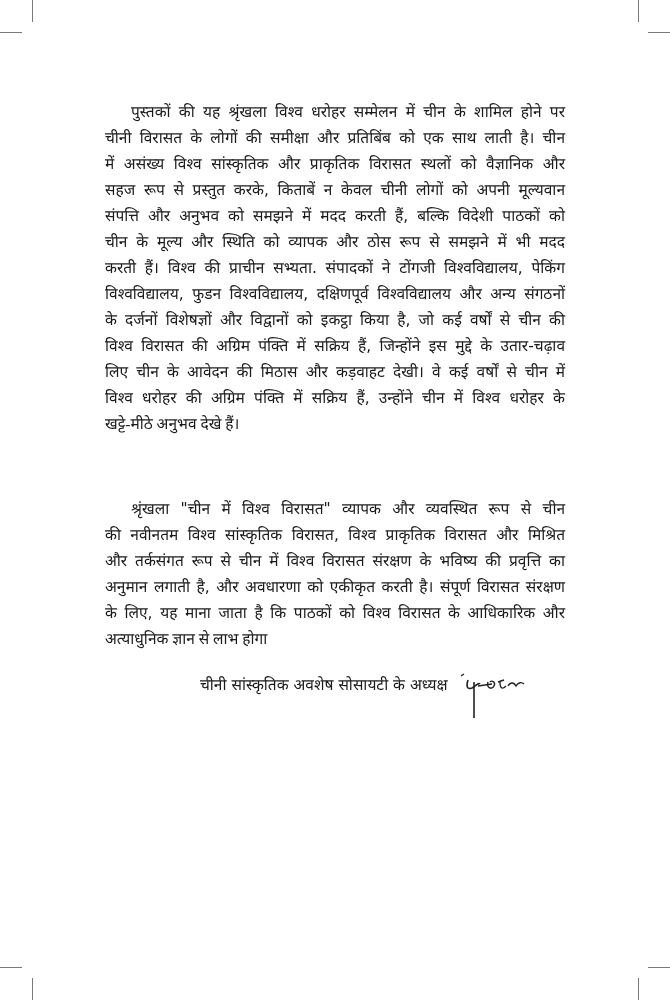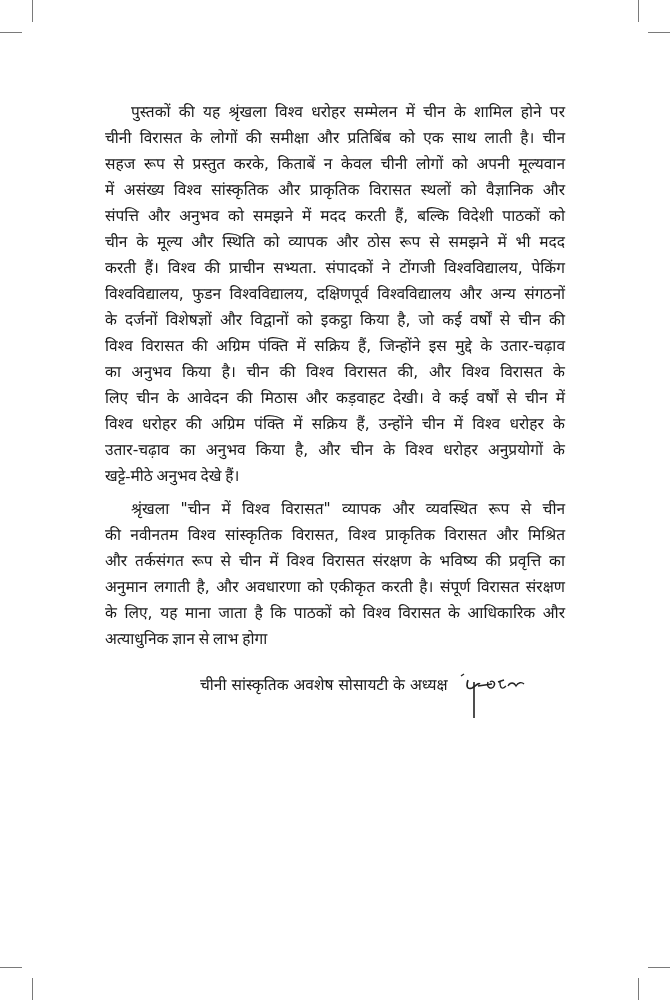--- a/index.html
+++ b/index.html
@@ -70,32 +70,30 @@
 <div class="crop h" style="left:648px; top:32px; width:22px;"></div>
 <div class="crop h" style="left:0; top:967px; width:22px;"></div>
 <div class="crop v" style="left:32px; top:978px; height:22px;"></div>
 <div class="crop h" style="left:648px; top:967px; width:22px;"></div>
 <div class="crop v" style="left:638px; top:978px; height:22px;"></div>
 
 <div class="page-text" style="top:82px;">
   <p class="para">
     <span class="line indent">पुस्तकों की यह श्रृंखला विश्व धरोहर सम्मेलन में चीन के शामिल होने पर</span>
     <span class="line">चीनी विरासत के लोगों की समीक्षा और प्रतिबिंब को एक साथ लाती है। चीन</span>
+    <span class="line">में असंख्य विश्व सांस्कृतिक और प्राकृतिक विरासत स्थलों को वैज्ञानिक और</span>
     <span class="line">सहज रूप से प्रस्तुत करके, किताबें न केवल चीनी लोगों को अपनी मूल्यवान</span>
-    <span class="line">में असंख्य विश्व सांस्कृतिक और प्राकृतिक विरासत स्थलों को वैज्ञानिक और</span>
     <span class="line">संपत्ति और अनुभव को समझने में मदद करती हैं, बल्कि विदेशी पाठकों को</span>
     <span class="line">चीन के मूल्य और स्थिति को व्यापक और ठोस रूप से समझने में भी मदद</span>
     <span class="line">करती हैं। विश्व की प्राचीन सभ्यता. संपादकों ने टोंगजी विश्वविद्यालय, पेकिंग</span>
     <span class="line">विश्वविद्यालय, फुडन विश्वविद्यालय, दक्षिणपूर्व विश्वविद्यालय और अन्य संगठनों</span>
     <span class="line">के दर्जनों विशेषज्ञों और विद्वानों को इकट्ठा किया है, जो कई वर्षों से चीन की</span>
     <span class="line">विश्व विरासत की अग्रिम पंक्ति में सक्रिय हैं, जिन्होंने इस मुद्दे के उतार-चढ़ाव</span>
-    <span class="line">का अनुभव किया है। चीन की विश्व विरासत की, और विश्व विरासत के</span>
     <span class="line">लिए चीन के आवेदन की मिठास और कड़वाहट देखी। वे कई वर्षों से चीन में</span>
     <span class="line">विश्व धरोहर की अग्रिम पंक्ति में सक्रिय हैं, उन्होंने चीन में विश्व धरोहर के</span>
-    <span class="line">उतार-चढ़ाव का अनुभव किया है, और चीन के विश्व धरोहर अनुप्रयोगों के</span>
     <span class="line last">खट्टे-मीठे अनुभव देखे हैं।</span>
   </p>
 </div>
 
 <div class="page-text" style="top:479px;">
   <p class="para">
     <span class="line indent">श्रृंखला "चीन में विश्व विरासत" व्यापक और व्यवस्थित रूप से चीन</span>
     <span class="line">की नवीनतम विश्व सांस्कृतिक विरासत, विश्व प्राकृतिक विरासत और मिश्रित</span>
     <span class="line">और तर्कसंगत रूप से चीन में विश्व विरासत संरक्षण के भविष्य की प्रवृत्ति का</span>
     <span class="line">अनुमान लगाती है, और अवधारणा को एकीकृत करती है। संपूर्ण विरासत संरक्षण</span>

